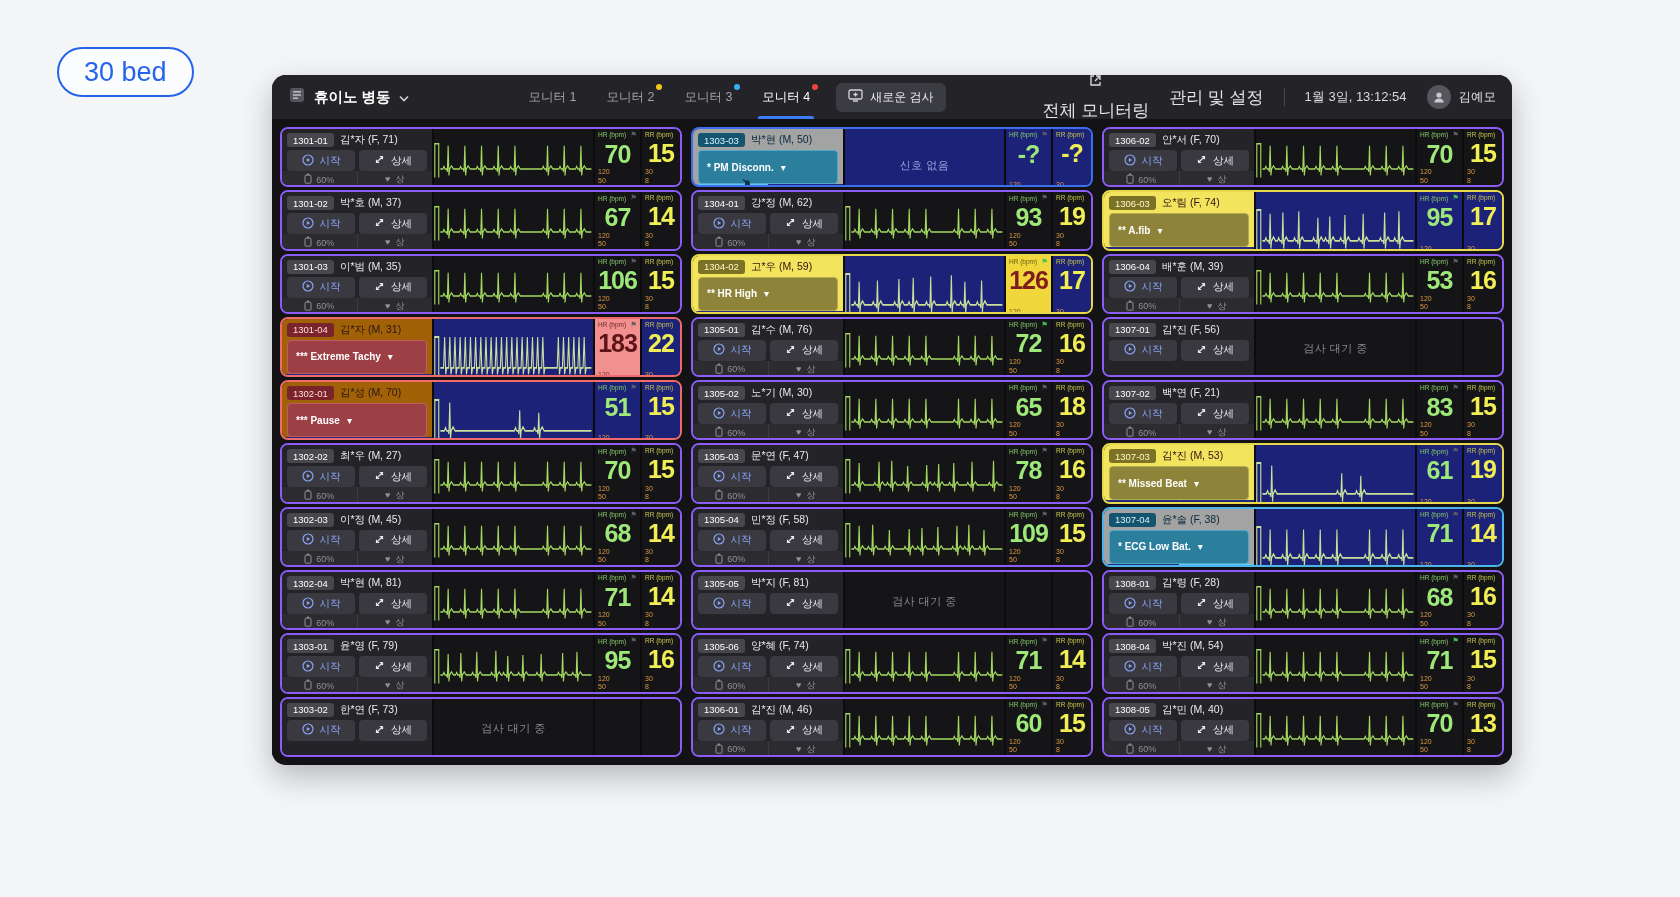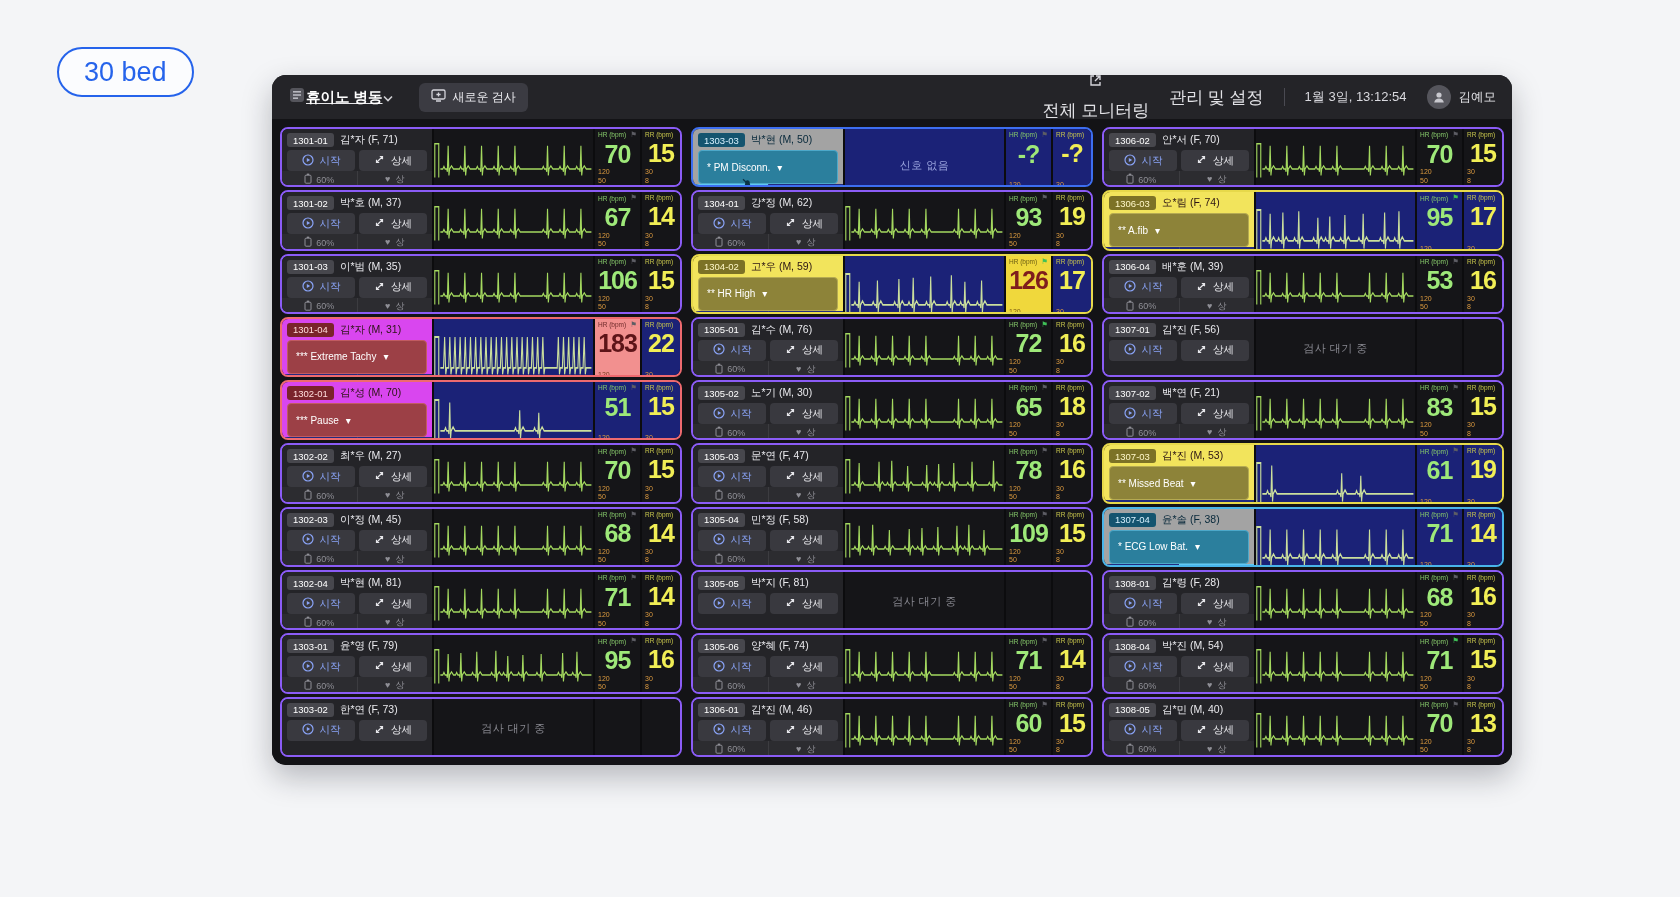--- a/index.html
+++ b/index.html
@@ -17,21 +17,21 @@
   
   .panel {
     position:absolute; left:272px; top:75px; width:1240px; height:690px;
     background:#131316; border-radius:14px; overflow:hidden;
     box-shadow:0 12px 30px rgba(20,25,40,.28);
   }
   .hdr {
     height:44px; background:#242428; display:flex; align-items:center;
     padding:0 16px; position:relative; color:#e7e7ea;
   }
-  .hdr .ward { display:flex; align-items:center; cursor:pointer;text-decoration:underline; }
+  .hdr .ward { display:flex; align-items:center; gap:8px; cursor:pointer; }
   .hdr .ward-title { font-size:14.5px; font-weight:bold; color:#fff; }
   .tabs { display:flex; align-items:center; gap:30px; margin-left:120px; height:100%; }
   .tab { position:relative; font-size:12.5px; color:#a2a2aa; height:100%; display:flex; align-items:center; cursor:pointer; }
   .tab .tabdot { position:absolute; top:9px; right:-8px; width:6px; height:6px; border-radius:50%; }
   .tab.active { color:#fff; }
   .tab.active::after { content:""; position:absolute; left:-4px; right:-4px; bottom:0; height:3px; background:#3f7df6; border-radius:2px 2px 0 0; }
   .newexam {
     margin-left:26px; background:#3b3b42; border:none; color:#ececf0;
     font-size:12px; border-radius:6px; padding:6px 12px; display:flex; align-items:center; gap:7px; cursor:pointer;
     font-family:inherit;
@@ -51,21 +51,21 @@
   .cell {
     display:grid; grid-template-columns:150px 1fr 45px 38px; gap:2px;
     background:#0c0c0e; border:2px solid #8b5cf6; border-radius:8px; overflow:hidden; cursor:pointer;
   }
   .left { background:#242428; display:flex; flex-direction:column; padding-top:3px; }
   .idrow { display:flex; align-items:center; gap:6px; margin:1px 5px 0; }
   .badge { background:#47474d; color:#fff; font-size:9.5px; padding:1.5px 6px; border-radius:3px; white-space:nowrap; }
   .pname { font-size:10.5px; color:#e9e9ed; white-space:nowrap; }
   .alarmbtn {
     display:none; align-items:center; gap:7px; margin:3px 5px 0; height:21px;
-    border-radius:4px; font-size:10px; padding:16px 8px; font-weight:normal; font-family:inherit;
+    border-radius:4px; font-size:10px; padding:16px 8px; font-weight:bold; font-family:inherit;
     border:1px solid transparent; cursor:pointer; text-align:left;
   }
   .btnrow { display:flex; gap:4px; margin:3px 5px 0; }
   .btnrow button {
     flex:1; height:21px; background:#39393f; border:none; border-radius:4px;
     color:#e6e6ea; font-size:10.5px; display:flex; align-items:center; justify-content:center; gap:6px;
     cursor:pointer; font-family:inherit;
   }
   .startbtn { display:none; color:#8aa4f8 !important; }
   .startbtn .stxt { color:#8aa4f8; }
@@ -95,21 +95,21 @@
   .big { font-size:25px; font-weight:bold; text-align:center; line-height:1; margin-top:3px; letter-spacing:-1px; }
   .hr .big { color:#9ee879; }
   .rr .big { color:#f1ee55; }
   .limits { margin-top:auto; font-size:7px; line-height:1.2; color:#dd9b3f; padding-bottom:1px; }
   
   .cell.red, .cell.yellow, .cell.cyan, .cell.nosignal { }
   .cell.red    { border-color:#ee6a6f; }
   .cell.yellow { border-color:#e7d94b; }
   .cell.cyan   { border-color:#49b5ea; }
   .cell.nosignal { border-color:#3d6ef0; }
-  .cell.red .left      { background:#d946ef; }
+  .cell.red .left      { background:#a16207; }
   .cell.yellow .left   { background:#f2e45c; }
   .cell.cyan .left, .cell.nosignal .left { background:#a3a3a3; }
   .cell.red .pname, .cell.yellow .pname { color:#2b1414; }
   .cell.cyan .pname, .cell.nosignal .pname { color:#07283a; }
   .cell.red .badge    { background:#7a232b; color:#ffdcdc; }
   .cell.yellow .badge { background:#7c7226; color:#fff8c9; }
   .cell.cyan .badge, .cell.nosignal .badge { background:#14546f; color:#d8f2ff; }
   .cell.red .alarmbtn, .cell.yellow .alarmbtn, .cell.cyan .alarmbtn, .cell.nosignal .alarmbtn { display:flex; color:#fff; }
   .cell.red .alarmbtn    { background:#9c4046; border-color:#c25b61; }
   .cell.yellow .alarmbtn { background:#8d8339; border-color:#b5aa52; }
@@ -158,20 +158,38 @@
             <rect x="5" y="11.4" width="5" height="1.6" fill="#b9b9c0"></rect>
           </svg>
       </span>
       <span class="ward-title">휴이노 병동</span>
       <span>
         <svg width="10" height="7" viewBox="0 0 10 7">
             <path d="M1 1.5 L5 5.5 L9 1.5" stroke="#cfcfd4" stroke-width="1.6" fill="none"></path>
           </svg>
       </span>
     </div>
+    <div class="tabs">
+      <div class="tab">
+          <span>모니터 1</span>
+          <span class="tabdot" style="background: transparent;"></span>
+        </div>
+      <div class="tab">
+          <span>모니터 2</span>
+          <span class="tabdot" style="background: rgb(242, 198, 28);"></span>
+        </div>
+      <div class="tab">
+          <span>모니터 3</span>
+          <span class="tabdot" style="background: rgb(54, 174, 245);"></span>
+        </div>
+      <div class="tab active">
+          <span>모니터 4</span>
+          <span class="tabdot" style="background: rgb(240, 68, 56);"></span>
+        </div>
+    </div>
     <button class="newexam">
       <span>
         <svg width="15" height="13" viewBox="0 0 15 13">
             <rect x="1" y="1" width="13" height="9" rx="1.5" stroke="#d6d6dc" fill="none" stroke-width="1.3"></rect>
             <path d="M7.5 3.4v4.2 M5.4 5.5h4.2" stroke="#d6d6dc" stroke-width="1.3"></path>
             <path d="M5 12h5" stroke="#d6d6dc" stroke-width="1.3"></path>
           </svg>
       </span>
       <span>새로운 검사</span>
     </button>

